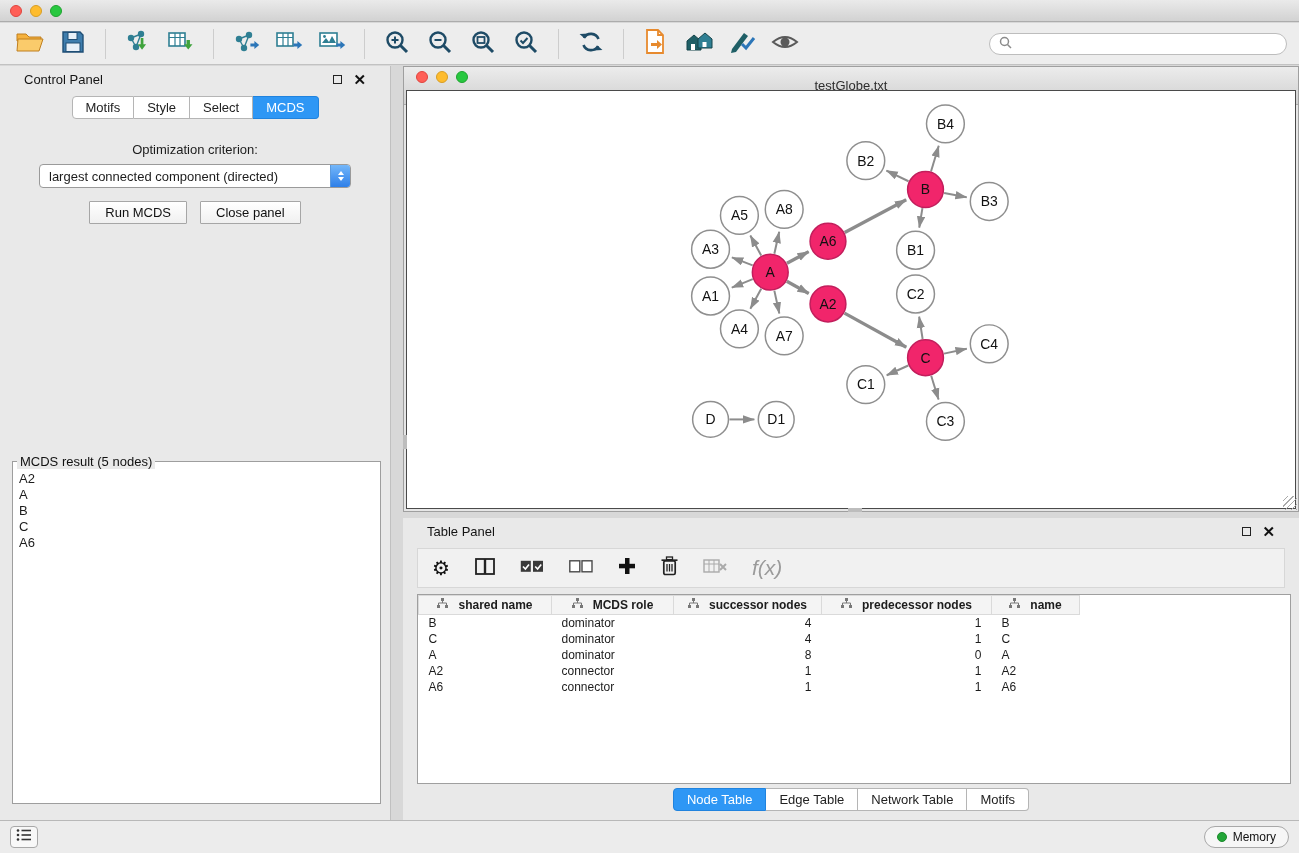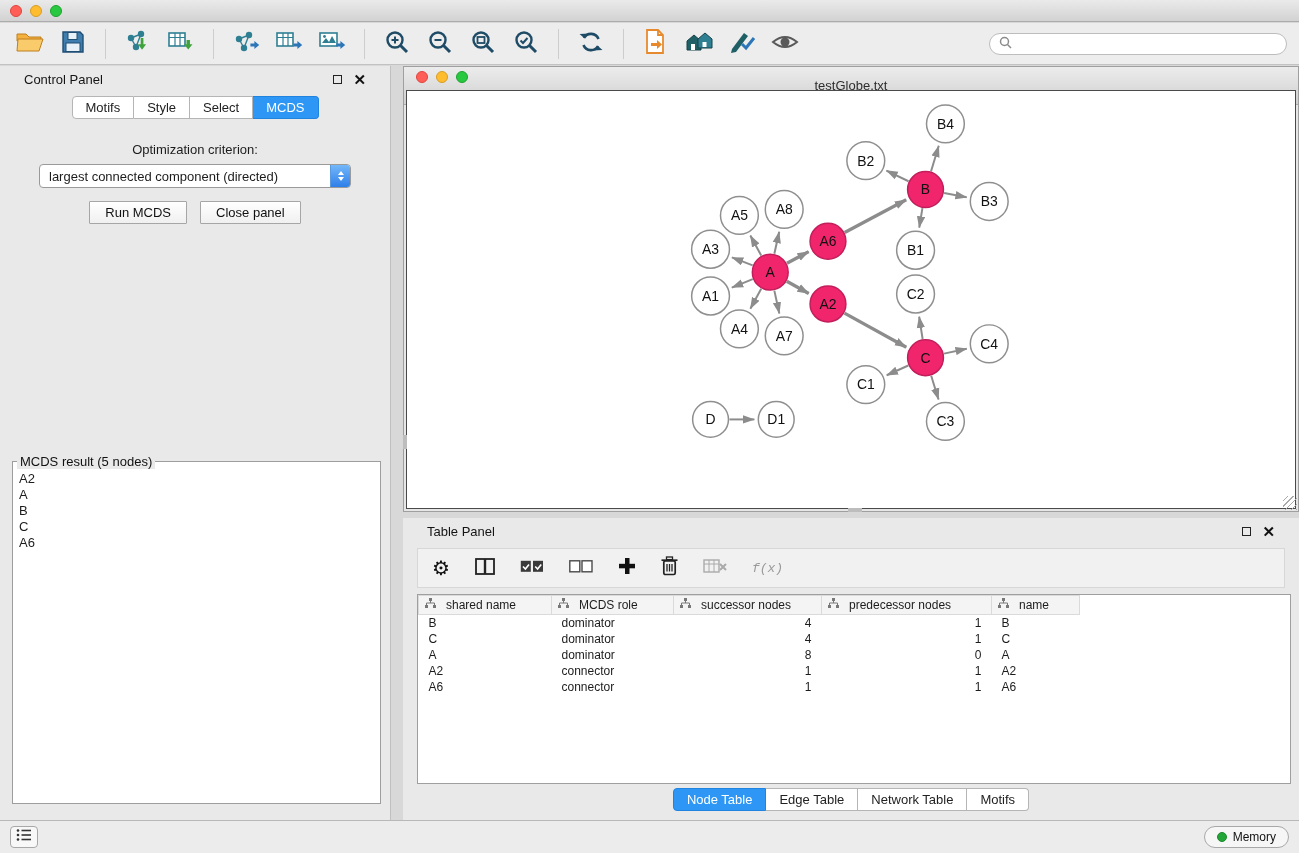--- a/index.html
+++ b/index.html
@@ -77,27 +77,27 @@
   .resize-grip { position:absolute; right:1px; bottom:1px; width:14px; height:14px;
     background:repeating-linear-gradient(135deg, transparent 0 3px, #A9A9A9 3px 4px); }
   .edge-mark-left { position:absolute; left:-1px; top:368px; width:4px; height:14px; background:#BDBDBD; }
   .edge-mark-bottom { position:absolute; bottom:-1px; left:444px; width:14px; height:4px; background:#BDBDBD; }
 
   
   .table-panel { position:absolute; left:403px; top:518px; width:896px; bottom:33px; background:#E9E9E9; }
   .tp-toolbar { margin:4px 14px 0 14px; height:40px; display:flex; align-items:center; gap:25px;
     padding:0 14px; background:#F1F1F1; border:1px solid #D7D7D7; }
   .gear-glyph { font-size:20px; color:#111; line-height:1; }
-  .fx { font-family:Liberation Mono, monospace; font-style:italic; font-size:13px; color:#9A9A9A; }
+  .fx { font-family:Liberation Sans, sans-serif; font-style:italic; font-size:21px; color:#9A9A9A; }
   .tp-table-wrap { position:absolute; left:14px; right:8px; top:76px; height:190px; background:#fff;
     border:1px solid #9F9F9F; overflow:hidden; }
   table.node-table { border-collapse:collapse; table-layout:fixed; width:100%; }
   table.node-table th { background:#F4F4F4; border:1px solid #DADADA; font-weight:normal; font-size:12px;
     padding:2px 6px; text-align:center; white-space:nowrap; }
-  table.node-table th .hdr-inner { display:flex; align-items:center; justify-content:flex-start; gap:10px; }
+  table.node-table th .hdr-inner { display:flex; align-items:center; justify-content:center; gap:10px;font-weight:bold; }
   table.node-table td { font-size:12px; padding:1px 10px; height:16px; white-space:nowrap; }
   td.al-r { text-align:right; } td.al-l { text-align:left; }
   .tp-tabs-row { position:absolute; bottom:9px; left:0; right:0; display:flex; justify-content:center; }
 
   
   .h-splitter { position:absolute; left:403px; top:512px; width:896px; height:6px; background:#D8D8D8; }
   .statusbar { position:absolute; left:0; right:0; bottom:0; height:33px; background:#ECECEC;
     border-top:1px solid #B8B8B8; display:flex; align-items:center; padding:12px 10px; }
   .status-left-btn { width:28px; height:22px; border:1px solid #A8A8A8; border-radius:4px;
     background:#F8F8F8; display:flex; align-items:center; justify-content:center; }

